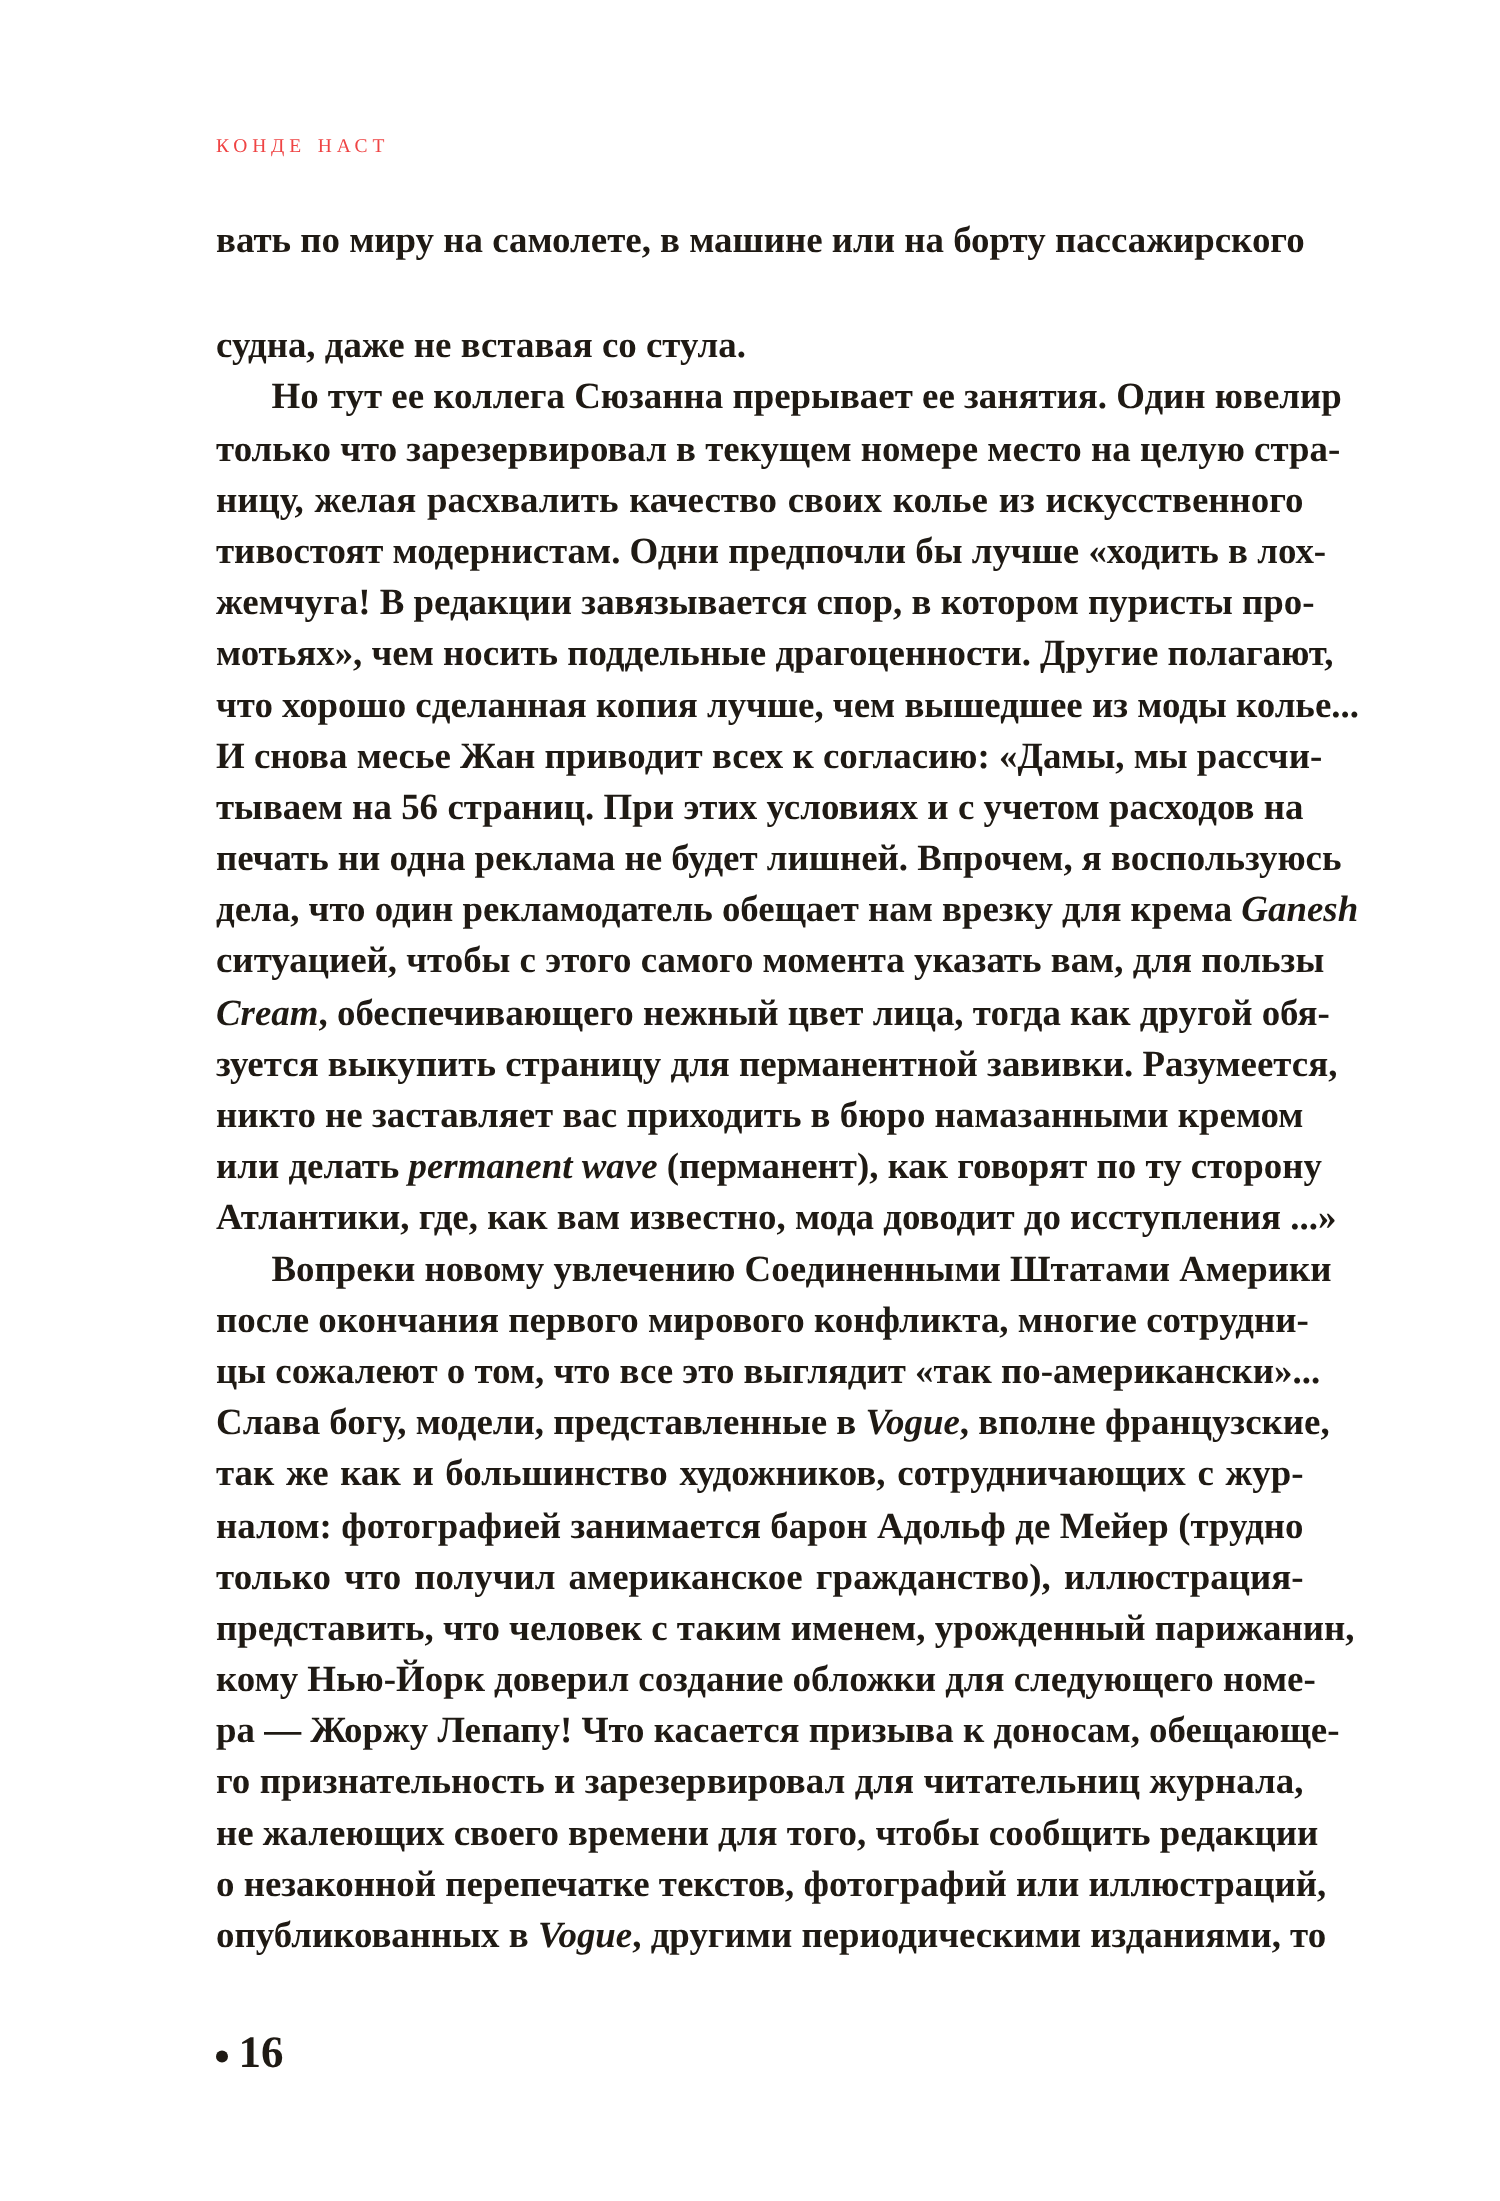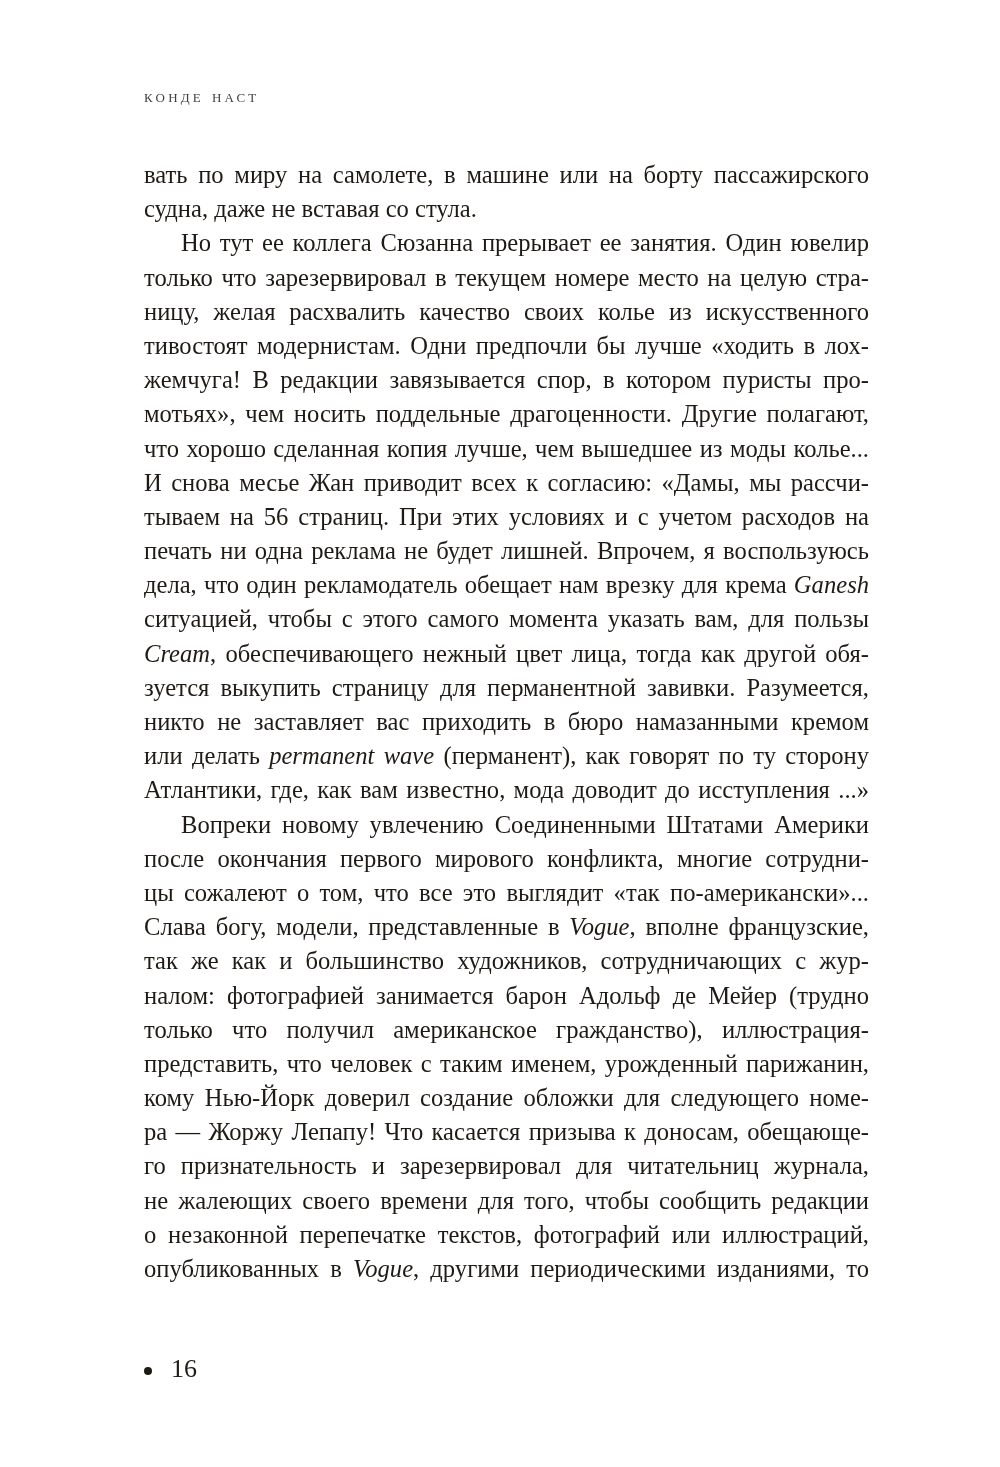--- a/index.html
+++ b/index.html
@@ -17,55 +17,58 @@
     }
     .running-head {
       position: absolute;
       left: 144px;
       top: 84px;
       font-size: 19px;
       letter-spacing: 3.2px;
       text-transform: lowercase;
       font-variant: small-caps;
       line-height: 24px;
-      color: #404040;
+      color: #ef4444;
     }
     .text-block {
       position: absolute;
       left: 144px;
-      top: 158px;
+      top: 144px;
       width: 725px;
+      font-weight: bold;
     }
     .line {
       display: block;
       height: 34.2px;
       line-height: 34.2px;
       font-size: 24.6px;
       white-space: nowrap;
       text-align: justify;
       text-align-last: justify;
     }
     .line.last {
       text-align-last: left;
+      margin-top: 36px;
     }
     .line.indent {
       padding-left: 37px;
     }
     .line em {
       font-style: italic;
     }
     .folio {
       position: absolute;
       left: 144px;
       top: 1356px;
-      font-size: 26px;
+      font-size: 30px;
       line-height: 26px;
       display: flex;
       align-items: center;
-      gap: 19px;
+      gap: 7px;
+      font-weight: bold;
     }
     .folio .bullet {
       width: 8px;
       height: 8px;
       border-radius: 50%;
       background: #1f1a14;
       display: inline-block;
       margin-top: 3px;
     }
   </style>

